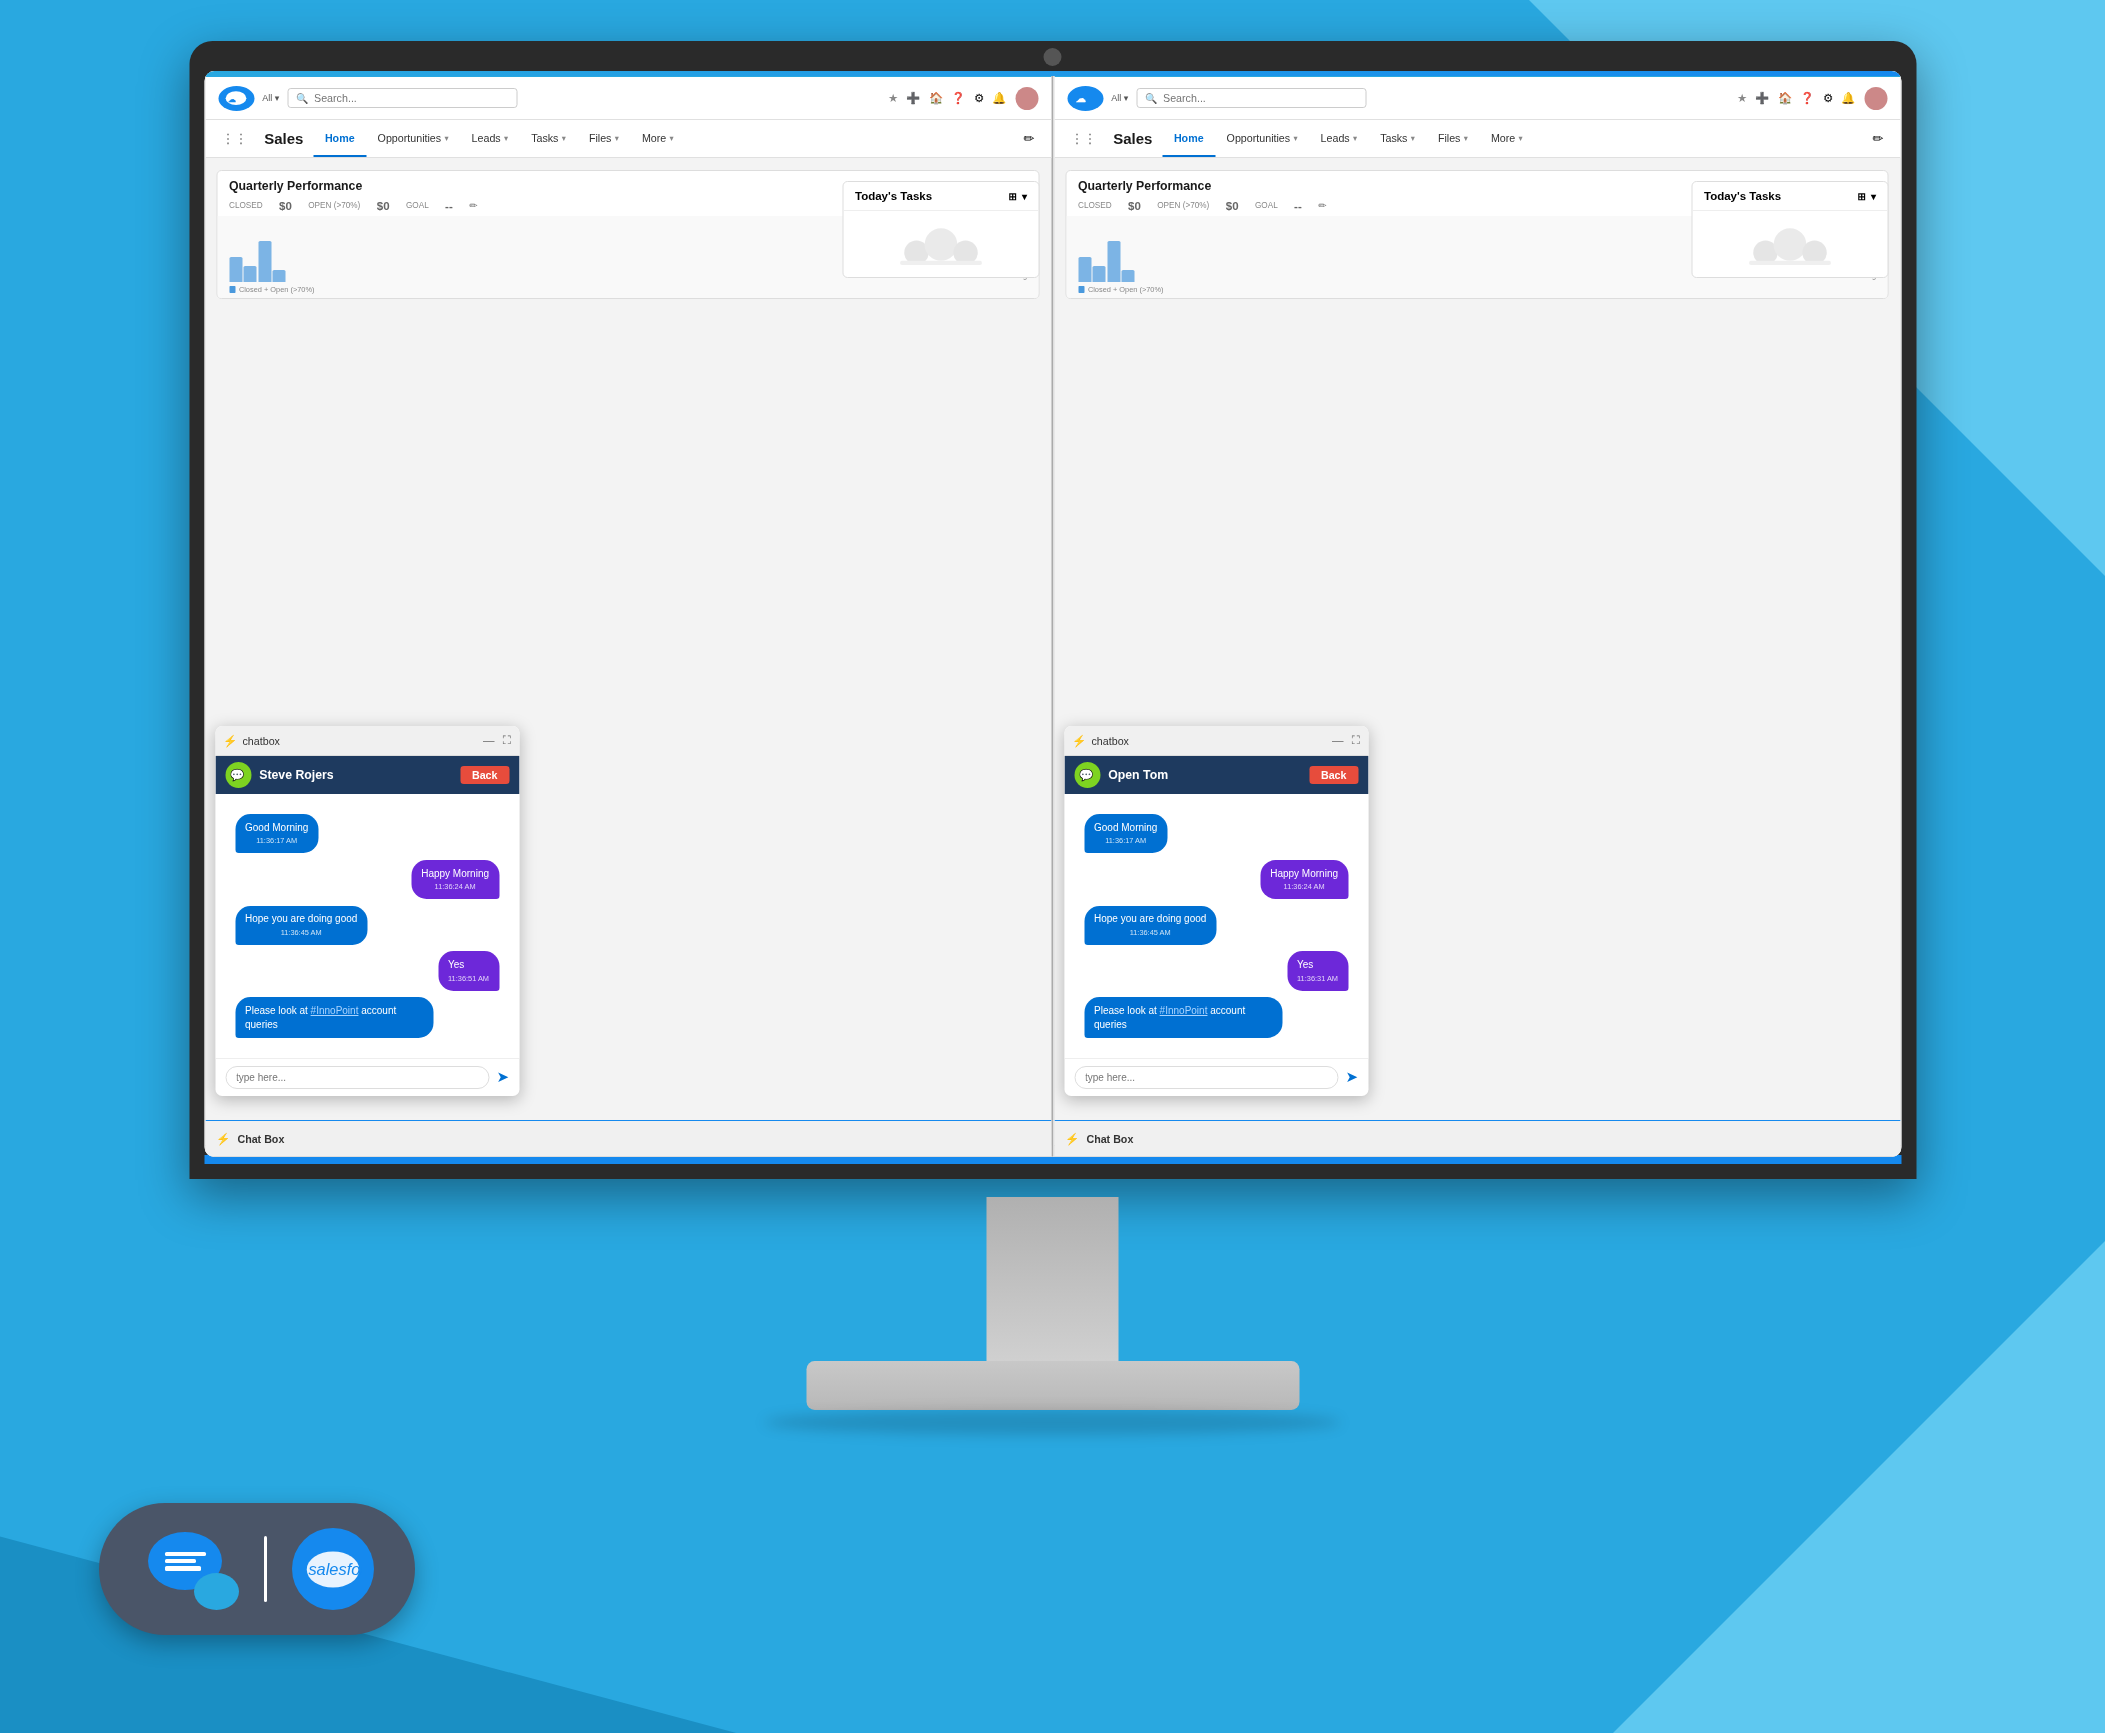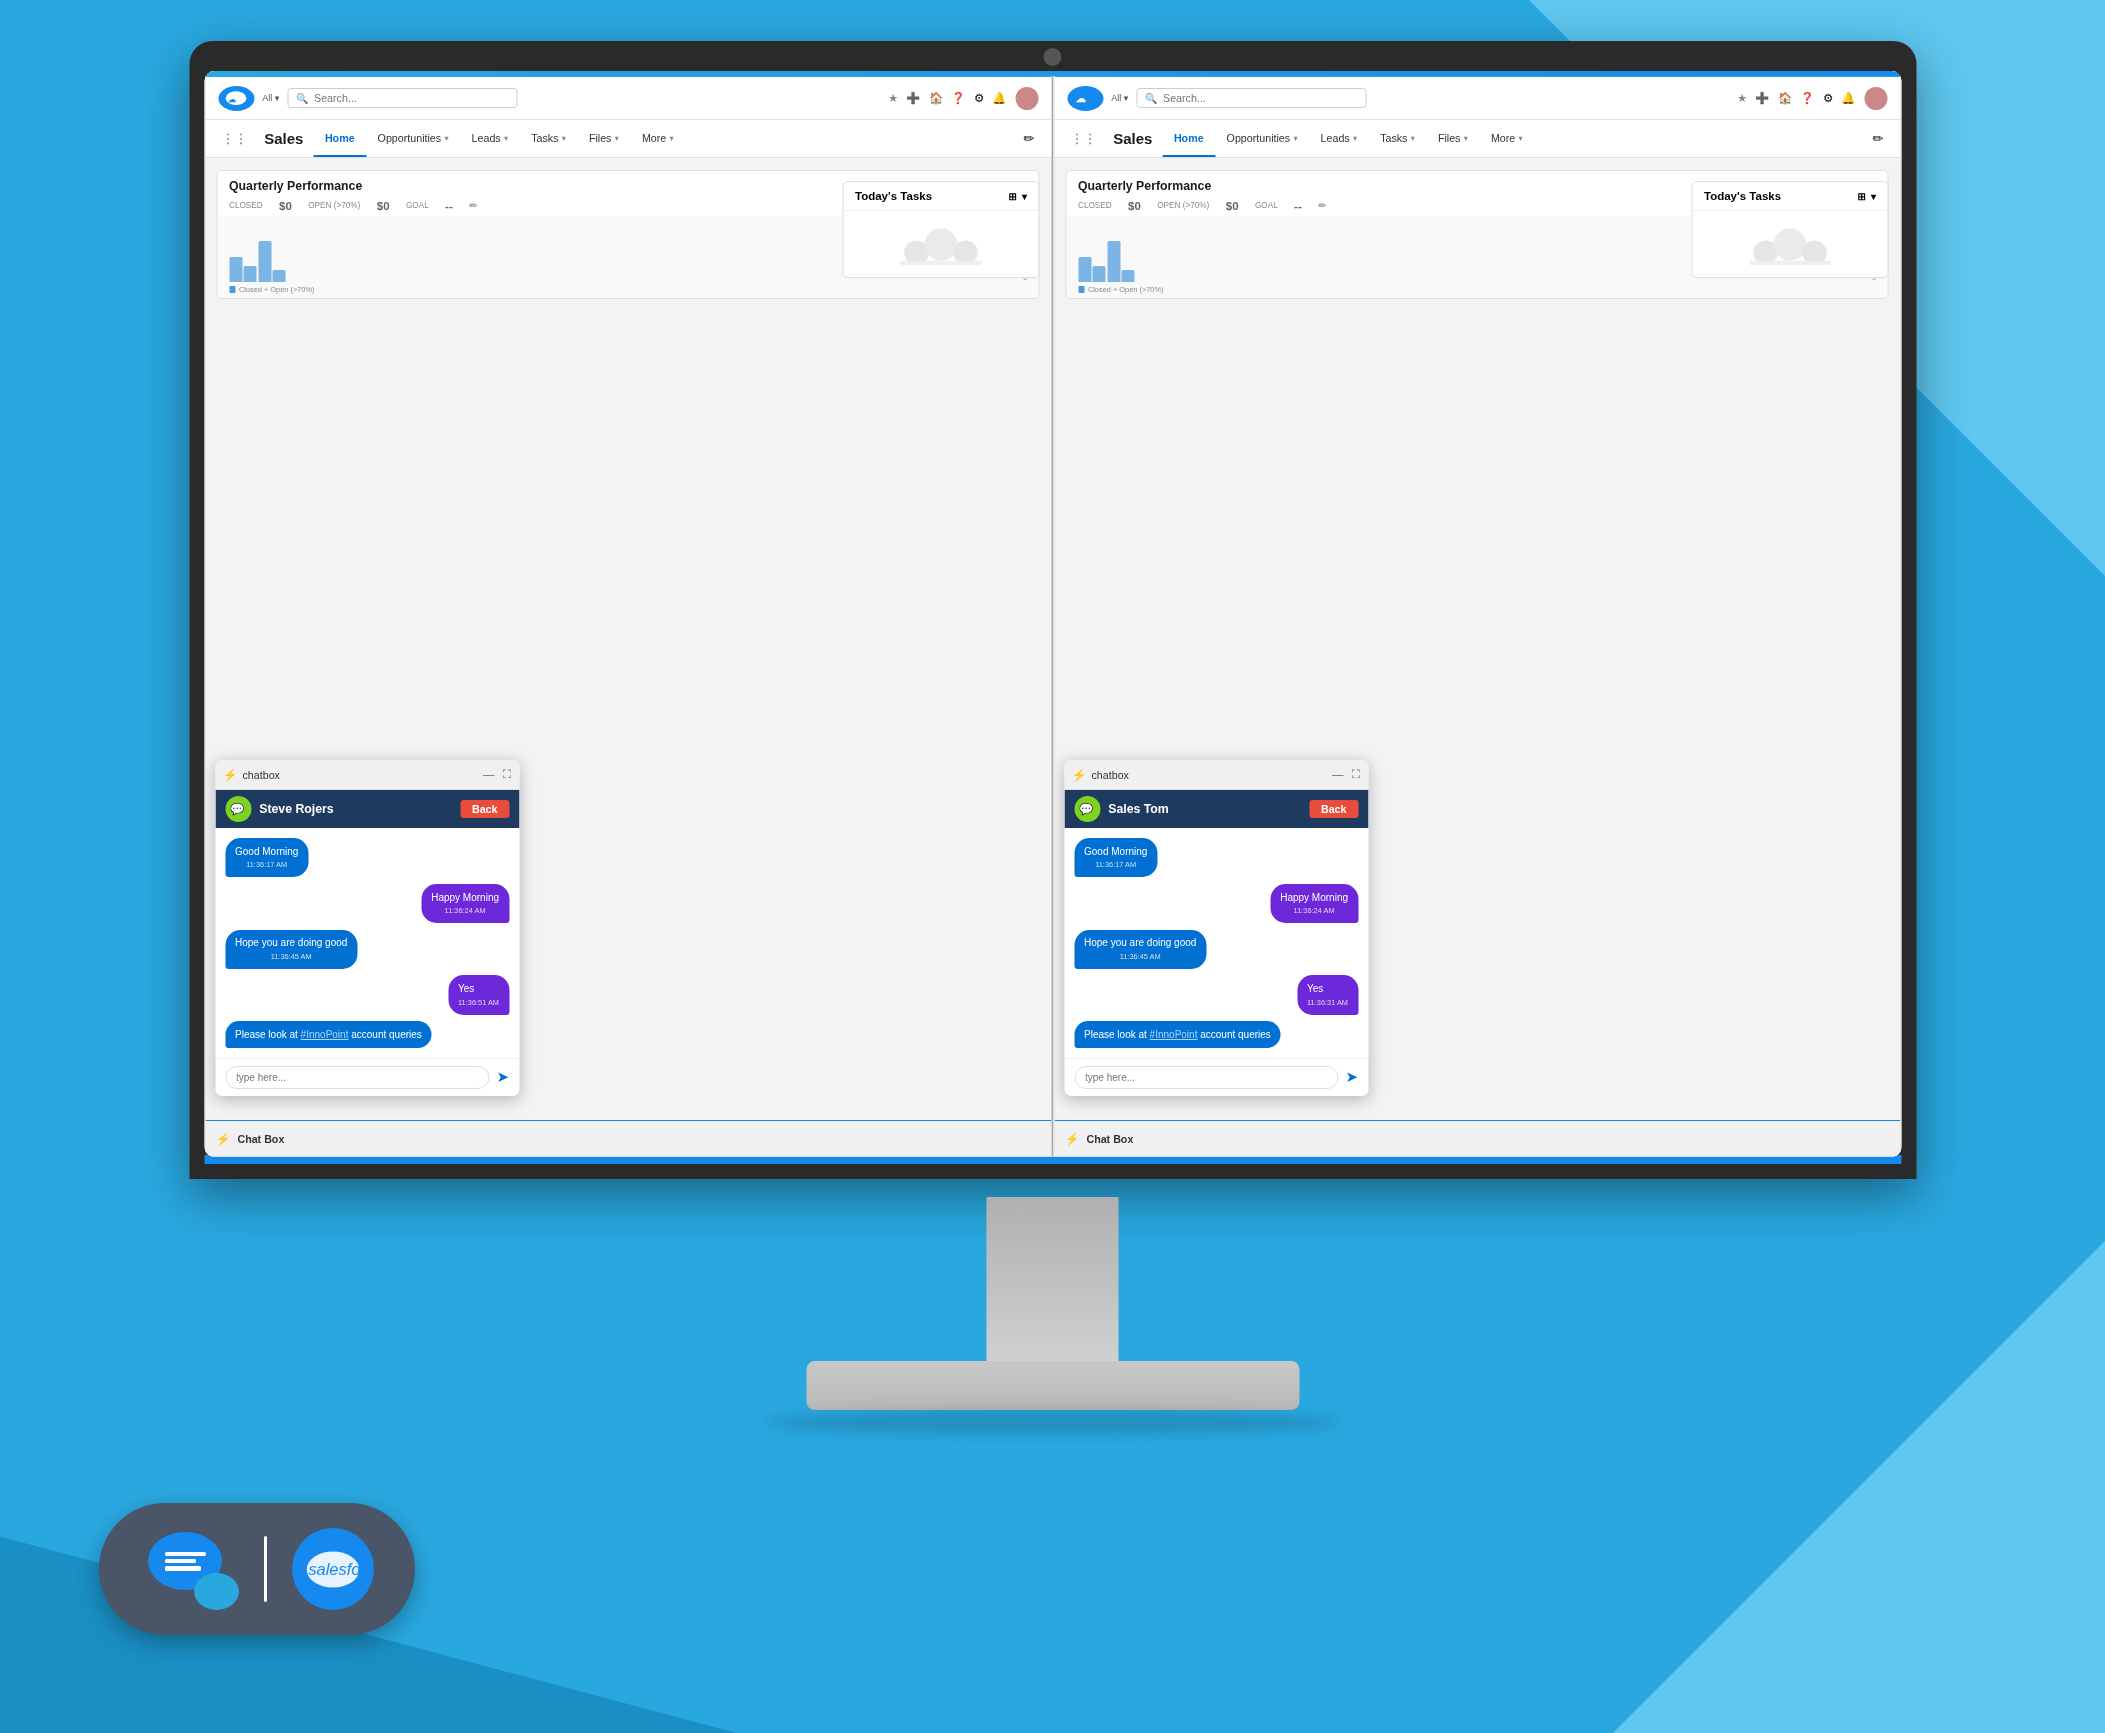--- a/index.html
+++ b/index.html
@@ -218,21 +218,21 @@
       color: white;
       border: none;
       border-radius: 3.3px;
       padding: 3.3px 11.5px;
       font-size: 10.7px;
       font-weight: 600;
       cursor: pointer;
     }
 
     .chatbox-messages {
-      padding: 10px;
+      padding: 20px;
       background: white;
       min-height: 164px;
       display: flex;
       flex-direction: column;
       gap: 6.6px;
     }
 
     .msg-bubble {
       max-width: 75%;
       padding: 6.6px 10px;
@@ -689,21 +689,21 @@
               </div>
               <div class="chatbox-title-controls">
                 <span style="cursor:pointer;">—</span>
                 <span style="cursor:pointer;">⛶</span>
               </div>
             </div>
 
             <div class="chatbox-header">
               <div class="chatbox-header-left">
                 <div class="chat-icon-circle">💬</div>
-                <span class="chatbox-user-name">Sales Tom</span>
+                <span class="chatbox-user-name">Open Tom</span>
               </div>
               <button class="back-btn">Back</button>
             </div>
 
             <div class="chatbox-messages">
               <div class="msg-bubble msg-received">
                 Good Morning
                 <span class="msg-time">11:36:17 AM</span>
               </div>
               <div class="msg-bubble msg-sent">

